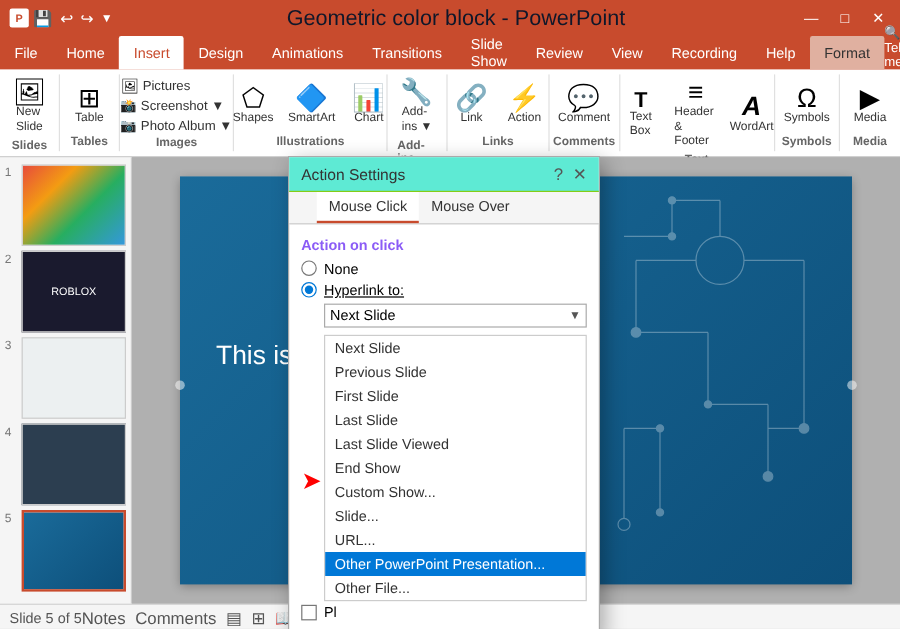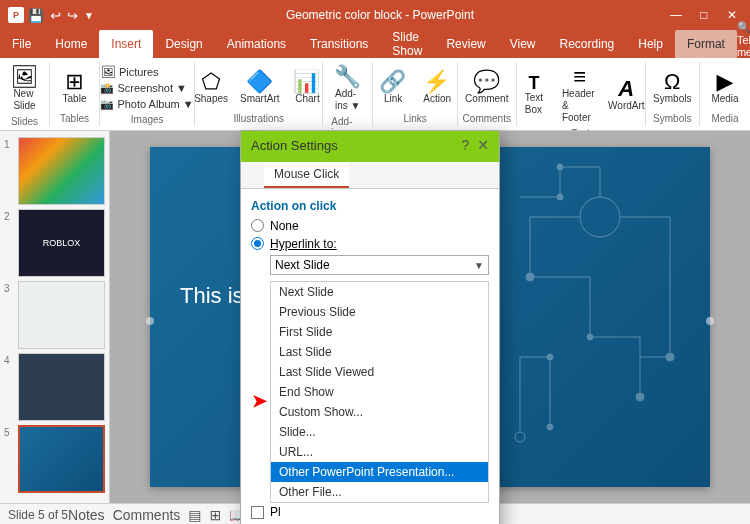--- a/index.html
+++ b/index.html
@@ -8,21 +8,21 @@
     
     .title-bar {
       height: 30px;
       background: #c84b2d;
       display: flex;
       align-items: center;
       justify-content: space-between;
       padding: 0 8px;
     }
     .title-bar-left { display: flex; align-items: center; gap: 4px; }
-    .title-bar-center { color: #ffffff; font-size: 12px; }
+    .title-bar-center { color: #0f172a; font-size: 18px; }
     .title-bar-right { display: flex; gap: 8px; }
     .title-bar-btn { color: white; font-size: 12px; cursor: pointer; width: 20px; text-align: center; }
     .ppt-icon { width: 16px; height: 16px; background: white; border-radius: 2px; display: flex; align-items: center; justify-content: center; font-size: 9px; color: #c84b2d; font-weight: bold; }
     .quick-access { display: flex; gap: 6px; align-items: center; }
     .qa-btn { color: white; font-size: 13px; cursor: pointer; }
 
     
     .ribbon {
       background: #ffffff;
       border-bottom: 1px solid #d0d0d0;
@@ -61,20 +61,21 @@
       padding: 2px 8px;
       border-right: 1px solid #e0e0e0;
       min-width: 50px;
     }
     .ribbon-group:last-child { border-right: none; }
     .ribbon-group-label {
       font-size: 10px;
       color: #666;
       margin-top: auto;
       padding-top: 2px;
+      font-weight: bold;
     }
     .ribbon-items { display: flex; gap: 4px; flex: 1; align-items: center; justify-content: center; }
     .ribbon-btn {
       display: flex;
       flex-direction: column;
       align-items: center;
       padding: 2px 4px;
       cursor: pointer;
       border-radius: 2px;
       min-width: 40px;
@@ -193,22 +194,22 @@
       position: absolute;
       top: 130px;
       left: 240px;
       width: 260px;
       background: white;
       border: 1px solid #aaa;
       box-shadow: 4px 4px 16px rgba(0,0,0,0.3);
       pointer-events: all;
     }
     .dialog-title-bar {
-      background: #84cc16;
-      border-bottom: 3px solid #84cc16;
+      background: #5eead4;
+      border-bottom: 1px solid #84cc16;
       padding: 6px 10px;
       display: flex;
       align-items: center;
       justify-content: space-between;
     }
     .dialog-title { font-size: 13px; font-weight: normal; color: #333; }
     .dialog-controls { display: flex; gap: 8px; }
     .dialog-ctrl { color: #555; cursor: pointer; font-size: 14px; }
     .dialog-tabs {
       display: flex;
@@ -218,21 +219,21 @@
     }
     .dialog-tab {
       padding: 5px 10px;
       font-size: 12px;
       color: #333;
       cursor: pointer;
       border-bottom: 2px solid transparent;
     }
     .dialog-tab.active { border-bottom: 2px solid #c84b2d; background: white; }
     .dialog-body { padding: 10px; }
-    .dialog-section-label { font-size: 12px; color: #0369a1; margin-bottom: 6px; font-weight: 600; }
+    .dialog-section-label { font-size: 12px; color: #8b5cf6; margin-bottom: 6px; font-weight: 600; }
     .dialog-option { display: flex; gap: 6px; margin-bottom: 4px; font-size: 12px; }
     .radio-circle {
       width: 13px; height: 13px;
       border-radius: 50%;
       border: 1px solid #777;
       display: flex; align-items: center; justify-content: center;
       flex-shrink: 0;
     }
     .radio-circle.checked { border-color: #0078d7; }
     .radio-dot { width: 7px; height: 7px; border-radius: 50%; background: #0078d7; }
@@ -525,20 +526,21 @@
   <div class="dialog">
     <div class="dialog-title-bar">
       <span class="dialog-title">Action Settings</span>
       <div class="dialog-controls">
         <span class="dialog-ctrl">?</span>
         <span class="dialog-ctrl">✕</span>
       </div>
     </div>
     <div class="dialog-tabs">
       <div class="dialog-tab active">Mouse Click</div>
+      <div class="dialog-tab">Mouse Over</div>
     </div>
     <div class="dialog-body">
       <div class="dialog-section-label">Action on click</div>
 
       <div class="dialog-option">
         <div class="radio-circle"></div>
         <span>None</span>
       </div>
 
       <div class="dialog-option">

